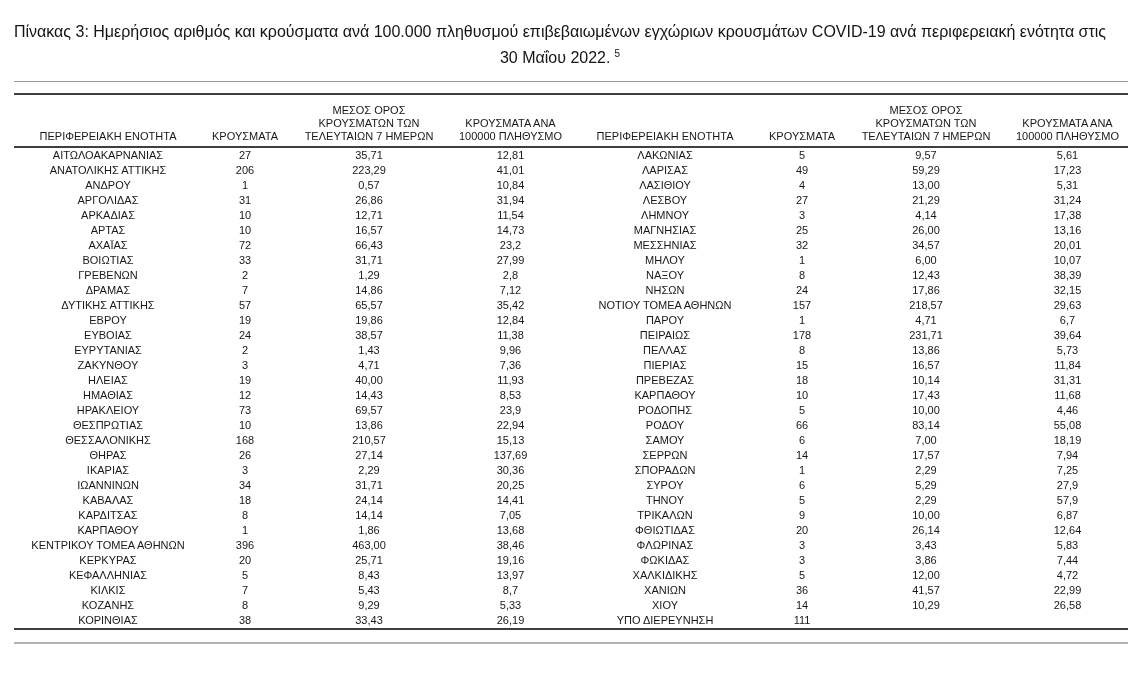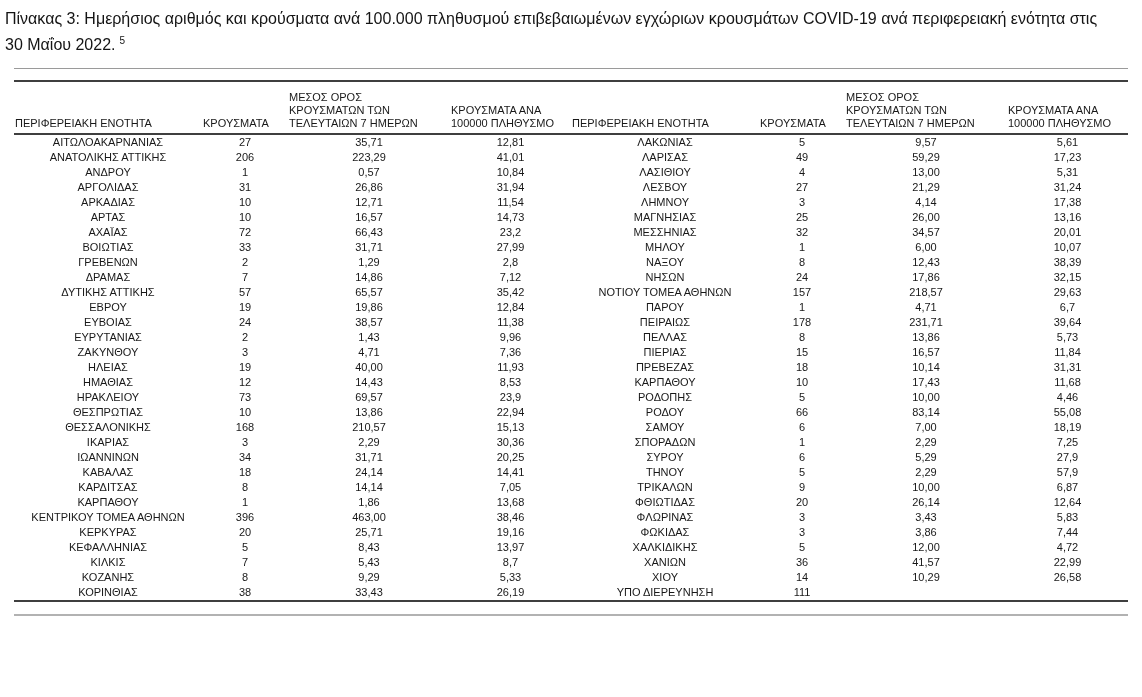--- a/index.html
+++ b/index.html
@@ -11,25 +11,26 @@
     color: #181818;
   }
   .page {
     position: relative;
     width: 1142px;
     height: 697px;
     background: #ffffff;
     overflow: hidden;
   }
   .caption {
-    margin: 6px 8px 0 5px;
+    margin: 19px 8px 0 5px;
     max-width: 1110px;
     font-size: 16px;
     line-height: 26px;
     color: #141414;
+    text-align: center;
   }
   .caption sup {
     font-size: 10px;
     margin-left: 4px;
     vertical-align: super;
     line-height: 0;
   }
   .rule-thin-top {
     height: 0;
     border-top: 1px solid #9a9a9a;
@@ -45,21 +46,21 @@
     table-layout: fixed;
     width: 1114px;
     margin: 11px 14px 0 14px;
     border-top: 2px solid #3f3f3f;
     border-bottom: 2px solid #3f3f3f;
   }
   table.covid th {
     font-weight: normal;
     font-size: 11px;
     line-height: 13px;
-    text-align: left;
+    text-align: center;
     vertical-align: bottom;
     padding: 9px 1px 3px 1px;
     border-bottom: 2px solid #3f3f3f;
     color: #181818;
   }
   table.covid th .hdr-wrap {
     display: inline-block;
     max-width: 150px;
   }
   table.covid td {
@@ -304,20 +305,30 @@
           <td>ΘΕΣΣΑΛΟΝΙΚΗΣ</td>
           <td>168</td>
           <td>210,57</td>
           <td>15,13</td>
           <td>ΣΑΜΟΥ</td>
           <td>6</td>
           <td>7,00</td>
           <td>18,19</td>
         </tr>
         <tr>
+          <td>ΘΗΡΑΣ</td>
+          <td>26</td>
+          <td>27,14</td>
+          <td>137,69</td>
+          <td>ΣΕΡΡΩΝ</td>
+          <td>14</td>
+          <td>17,57</td>
+          <td>7,94</td>
+        </tr>
+        <tr>
           <td>ΙΚΑΡΙΑΣ</td>
           <td>3</td>
           <td>2,29</td>
           <td>30,36</td>
           <td>ΣΠΟΡΑΔΩΝ</td>
           <td>1</td>
           <td>2,29</td>
           <td>7,25</td>
         </tr>
         <tr>

